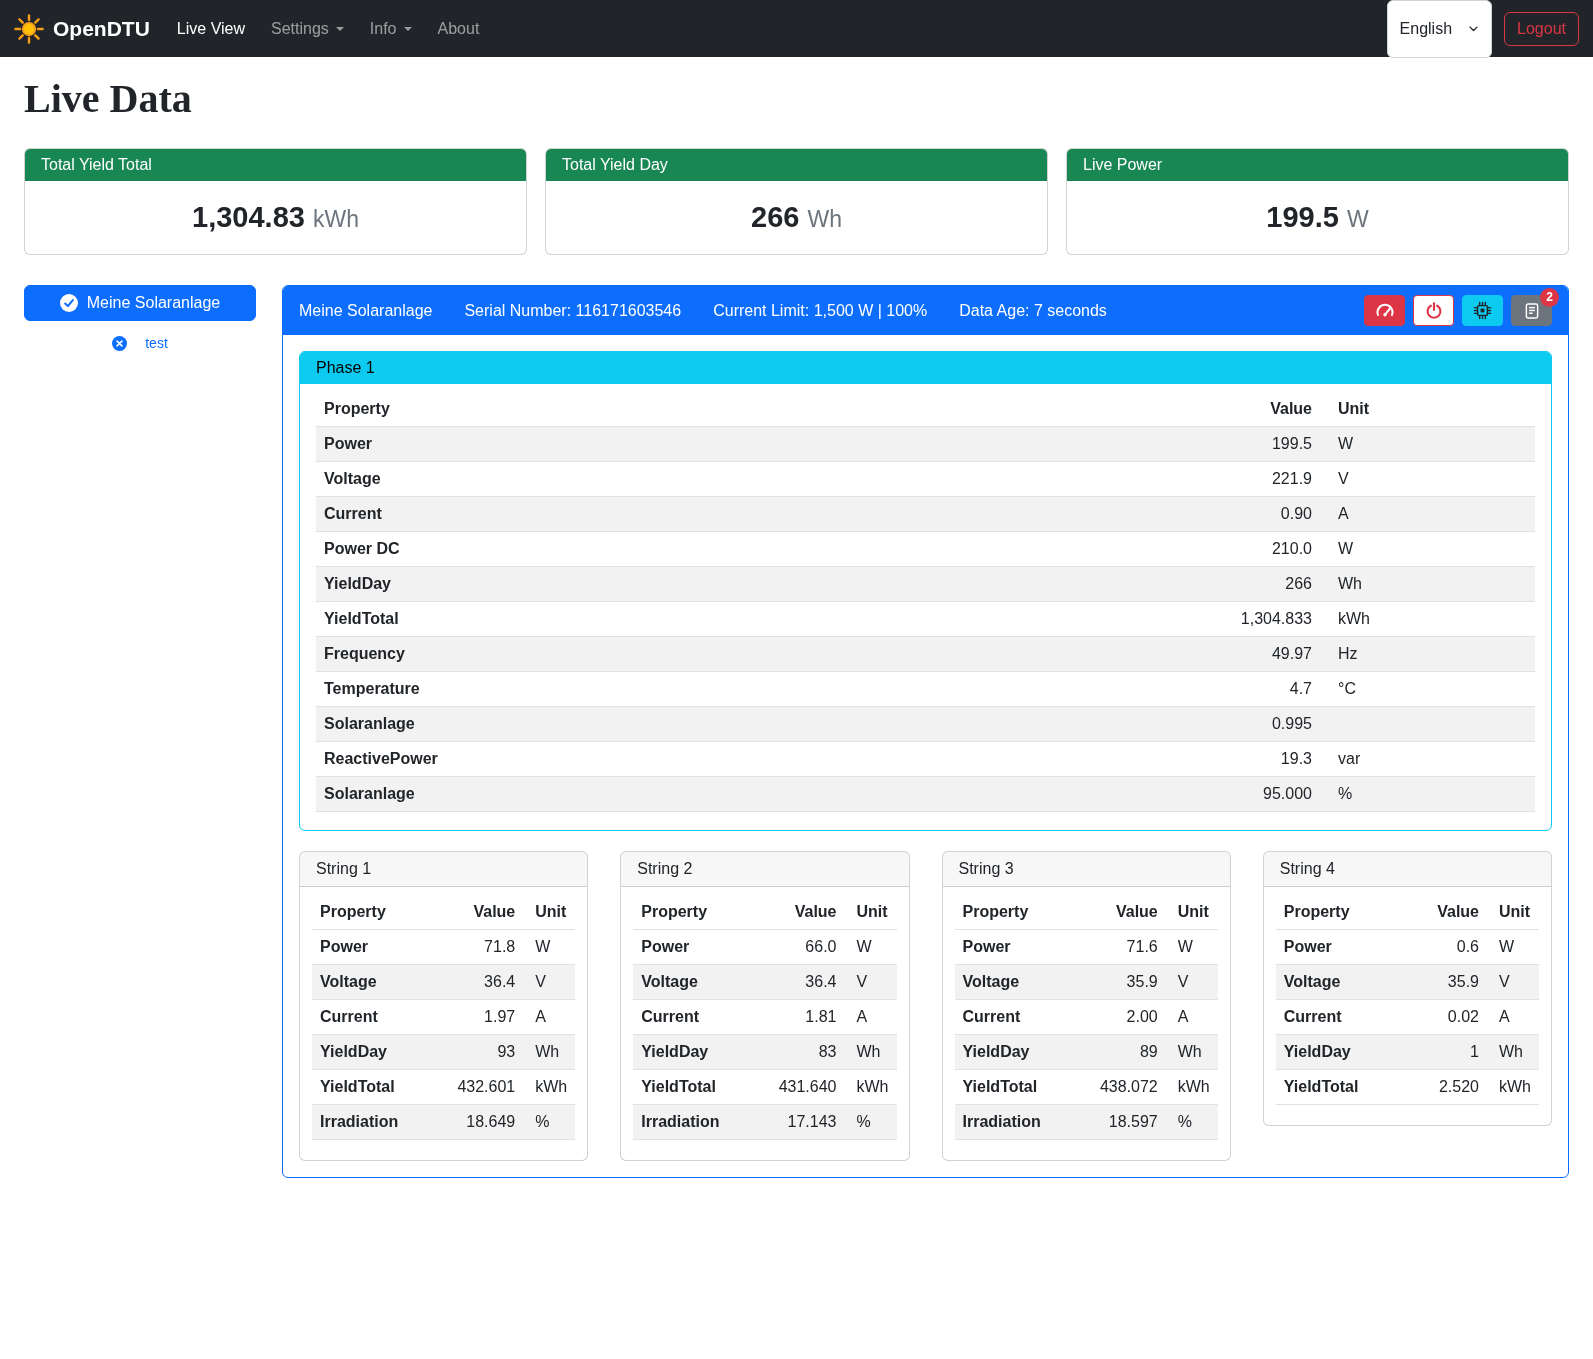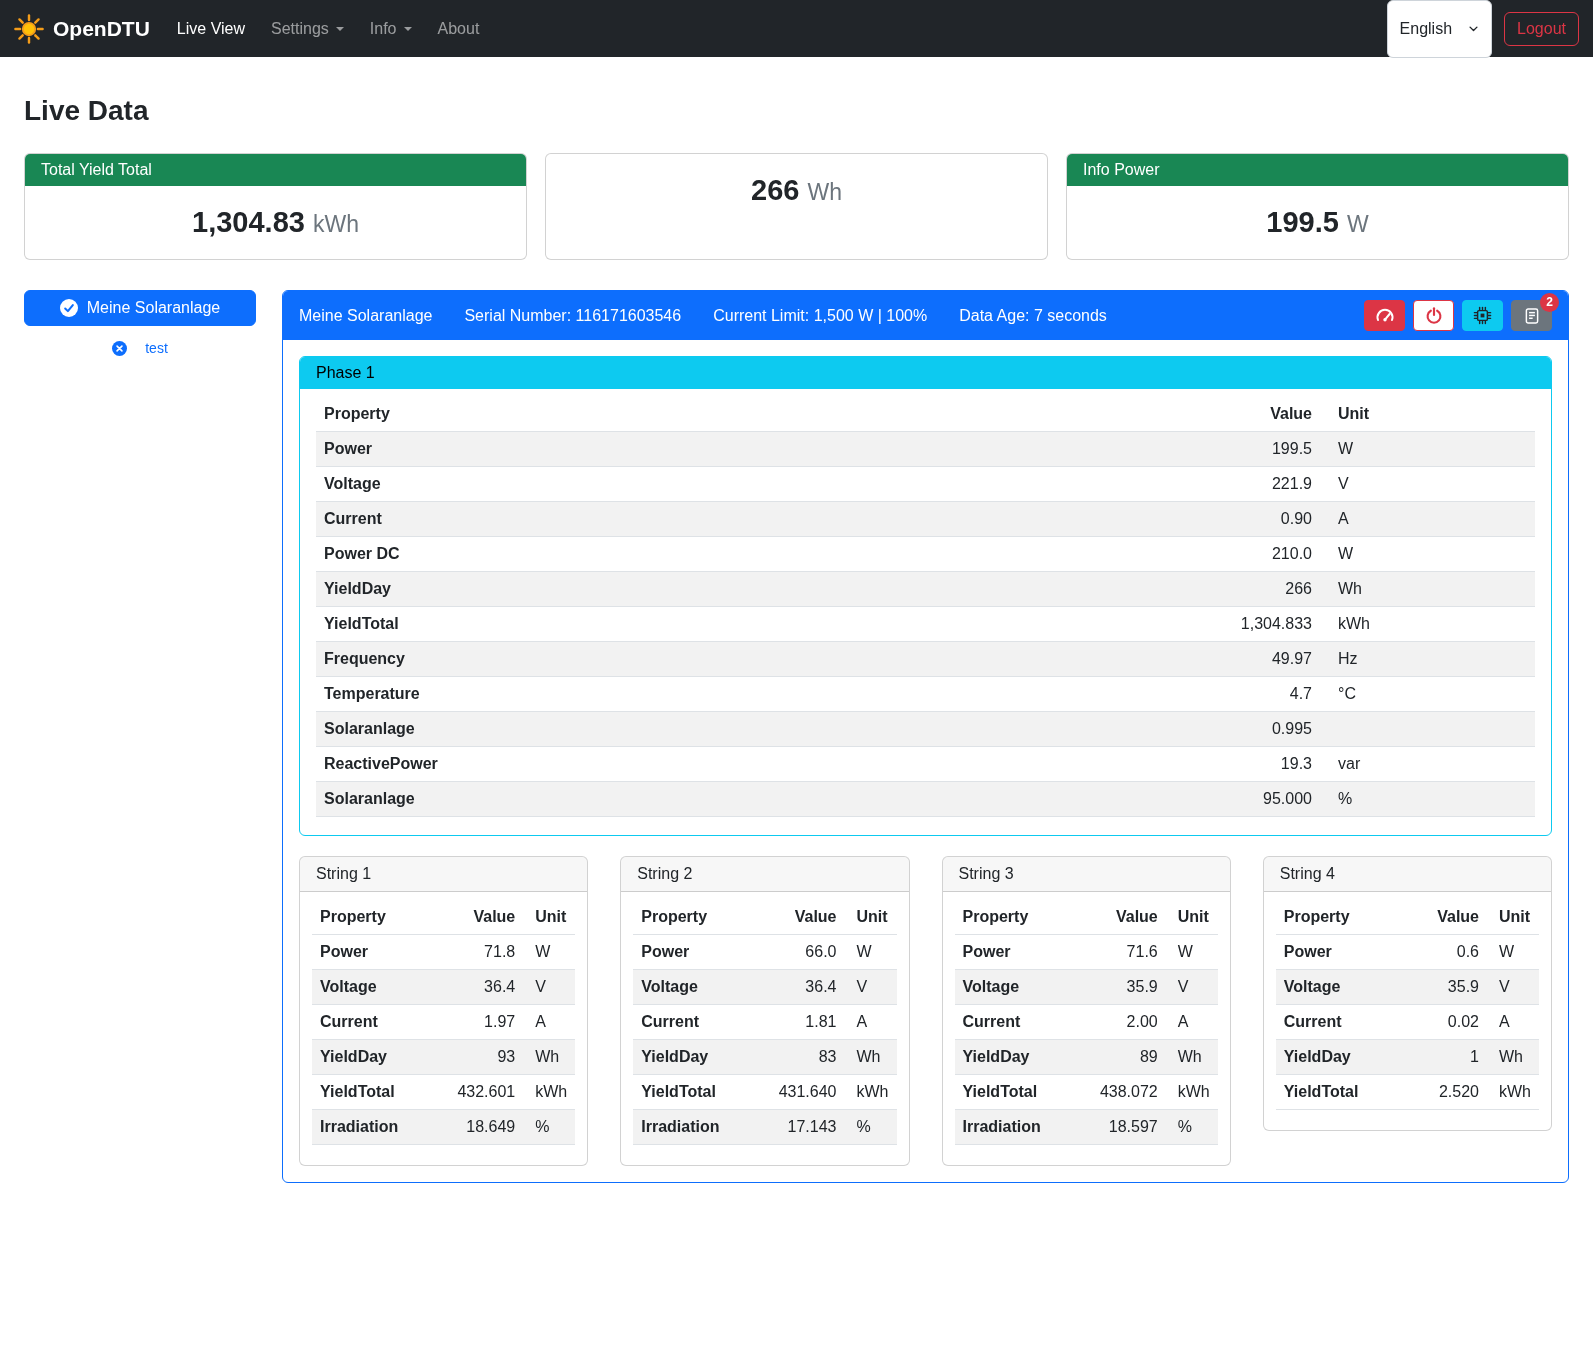--- a/index.html
+++ b/index.html
@@ -47,21 +47,21 @@
   }
   .logout-btn {
     background: transparent; color: #dc3545;
     border: 1px solid #dc3545; border-radius: 6px;
     padding: 7px 12px; font-size: 16px; cursor: pointer;
     font-family: inherit;
   }
 
   
   .content { padding: 18px 24px 30px; }
-  .page-title { font-size: 28px; font-weight: 700; margin: 20px 0 26px; }
+  .page-title { font-size: 40px; font-weight: 700; margin: 0 0 26px; font-family: Liberation Serif, serif; }
 
   
   .summary-row { display: flex; gap: 18px; margin-bottom: 30px; }
   .summary-card {
     flex: 1;
     border: 1px solid rgba(0,0,0,.175);
     border-radius: 6px;
     background: #fff;
   }
   .summary-card-header {
@@ -226,26 +226,27 @@
   <h1 class="page-title">Live Data</h1>
 
   <div class="summary-row">
     <div class="summary-card">
       <div class="summary-card-header">Total Yield Total</div>
       <div class="summary-card-body">
         <span class="summary-value">1,304.83</span><span class="summary-unit">kWh</span>
       </div>
     </div>
     <div class="summary-card">
+      <div class="summary-card-header">Total Yield Day</div>
       <div class="summary-card-body">
         <span class="summary-value">266</span><span class="summary-unit">Wh</span>
       </div>
     </div>
     <div class="summary-card">
-      <div class="summary-card-header">Info Power</div>
+      <div class="summary-card-header">Live Power</div>
       <div class="summary-card-body">
         <span class="summary-value">199.5</span><span class="summary-unit">W</span>
       </div>
     </div>
   </div>
 
   <div class="content-row">
 
     <aside class="sidebar">
       <button class="inverter-btn">

